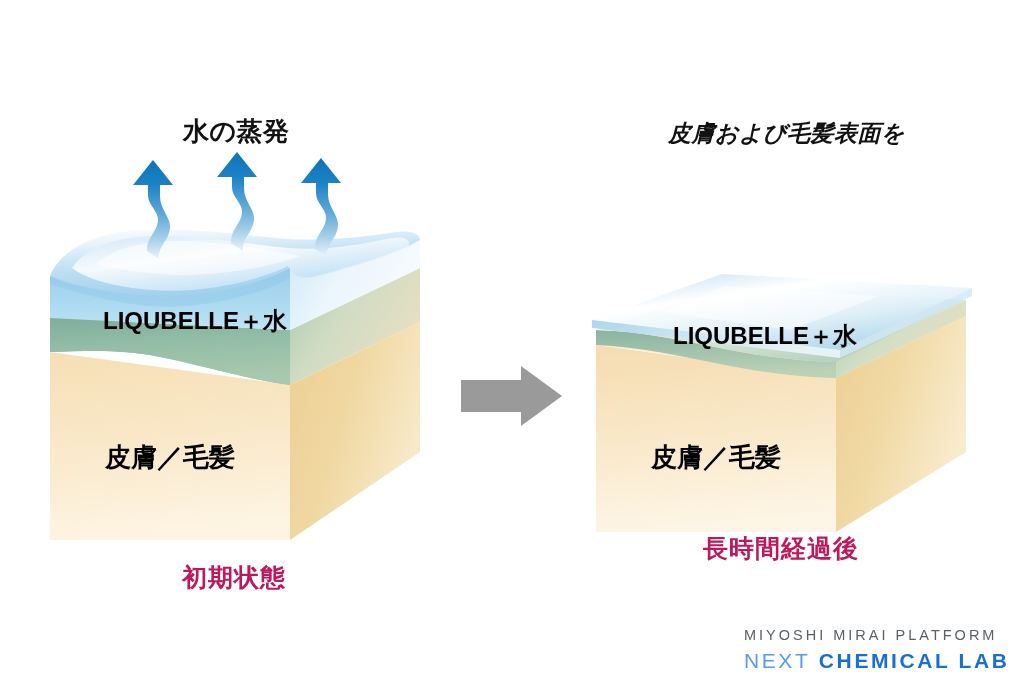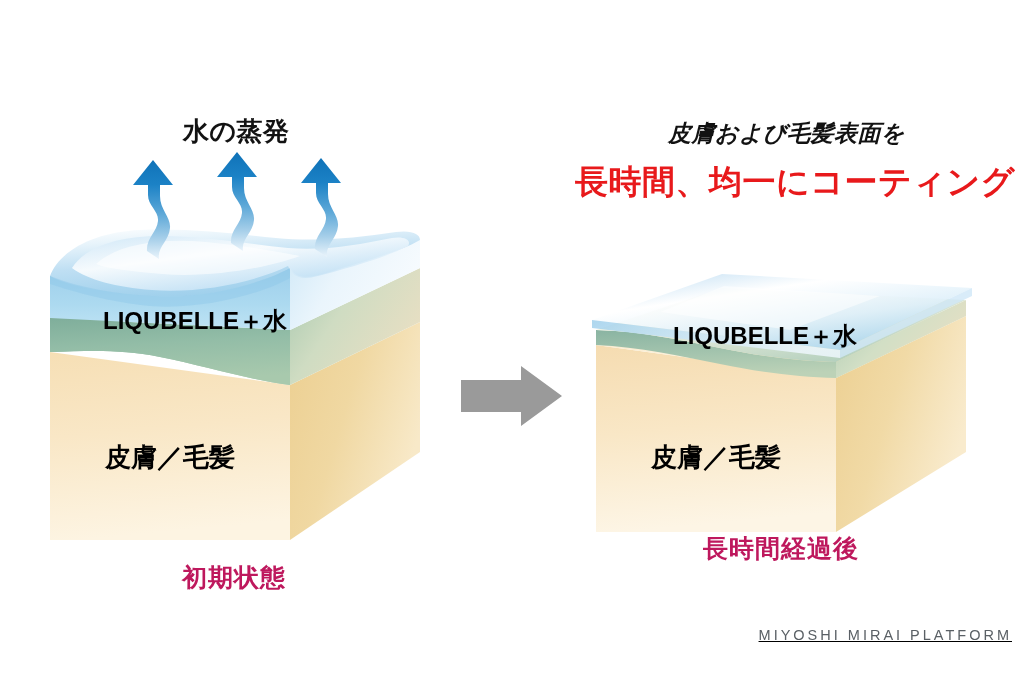--- a/index.html
+++ b/index.html
@@ -48,23 +48,22 @@
     white-space: nowrap;
     text-align: center;
   }
 
   
   #logo-wrap {
     position: absolute;
     left: 744px;
     top: 628px;
     width: 268px;
-    text-align: right;
+    text-align: left;
     line-height: 1;
-    text-decoration: underline;
   }
   #logo-top {
     font-size: 14.5px;
     letter-spacing: 3.0px;
     color: #5a6065;
     font-weight: 400;
     white-space: nowrap;
   }
   #logo-bottom {
     margin-top: 7px;
@@ -304,31 +303,33 @@
       <path d="M840 350 L972 288 L972 296 L840 358 Z" fill="#cfe7f7" opacity="0.8"></path>
 
       <path d="M660 312 L724 286 L880 296 L790 330 Z" fill="#ffffff" opacity="0.5"></path>
     </g>
   </svg>
 
   <div class="abs heading-black" style="left:183px; top:114px; font-size:26px;">水の蒸発</div>
 
   <div class="abs heading-black" style="left:668px; top:118px; font-size:23px;font-style:italic;">皮膚および毛髪表面を</div>
 
-  <div class="abs heading-red" style="left:575px; top:160px; font-size:33px;">長時間、均一にコーティング</div>
 
   <div class="abs block-label" style="left:50px; top:305px; width:290px; font-size:24px;">LIQUBELLE＋水</div>
 
   <div class="abs block-label" style="left:50px; top:440px; width:240px; font-size:26px;">皮膚／毛髪</div>
 
   <div class="abs block-label" style="left:620px; top:320px; width:290px; font-size:24px;">LIQUBELLE＋水</div>
 
   <div class="abs block-label" style="left:596px; top:440px; width:240px; font-size:26px;">皮膚／毛髪</div>
 
   <div class="abs caption" style="left:182px; top:561px; font-size:25px;">初期状態</div>
 
   <div class="abs caption" style="left:703px; top:532px; font-size:25px;">長時間経過後</div>
 
   <div id="logo-wrap">
     <div id="logo-top">MIYOSHI MIRAI PLATFORM</div>
+    <div id="logo-bottom">
+      <span id="logo-next">NEXT</span><span>&nbsp;</span><span id="logo-chem">CHEMICAL LAB</span>
+    </div>
   </div>
 
 </div>
 
 </body></html>

